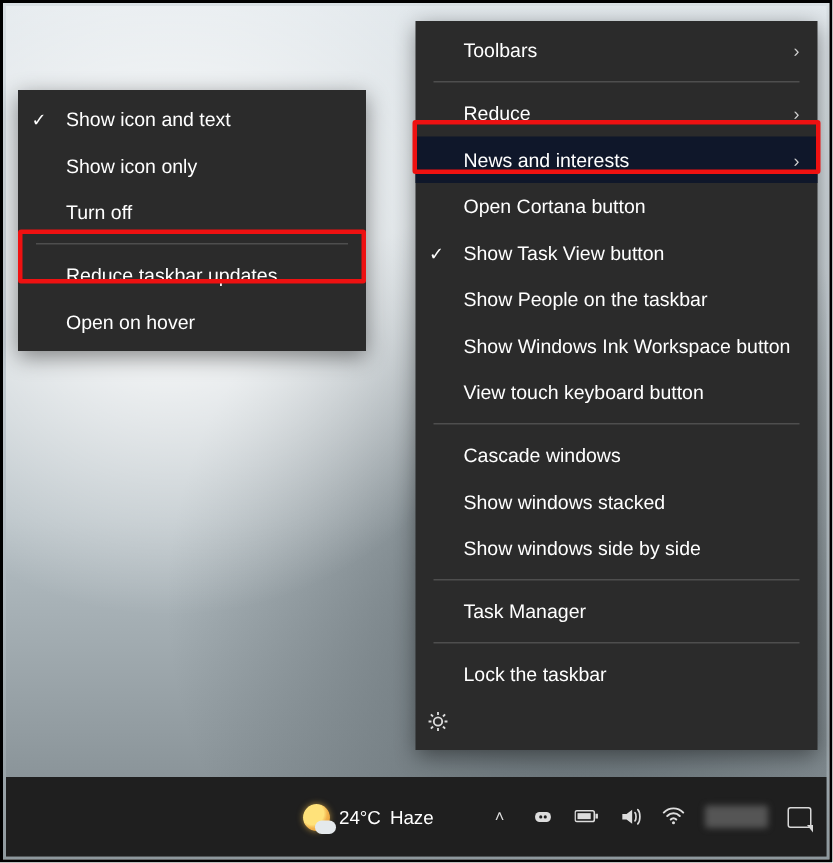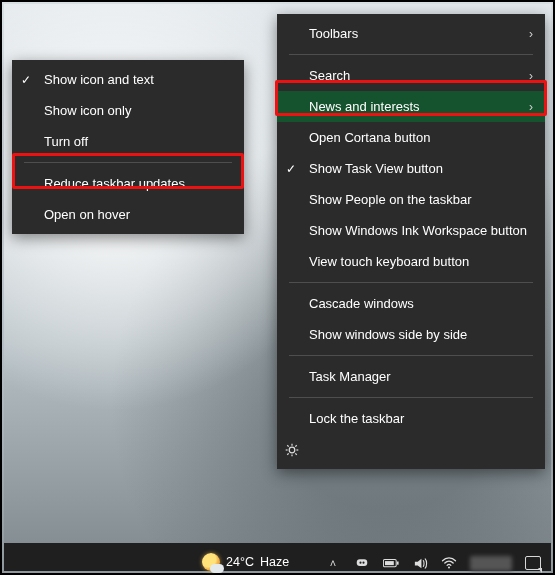--- a/index.html
+++ b/index.html
@@ -30,21 +30,21 @@
   .menu.main { right:8px; top:12px; width:268px; }
   .menu.sub  { left:10px; top:58px; width:232px; }
   .menu .item {
     display:flex; align-items:center;
     height:31px;
     padding:0 14px 0 32px;
     position:relative;
     cursor:default;
     white-space:nowrap;
   }
-  .menu .item.selected { background:#14532d; }
+  .menu .item.selected { background:#0f172a; }
   .menu .sep { height:1px; background:#4e4e4e; margin:5px 12px; }
   .menu .chevron {
     position:absolute; right:12px; top:50%; transform:translateY(-50%);
     font-size:12px; color:#d0d0d0;
   }
   .menu .check {
     position:absolute; left:9px; top:50%; transform:translateY(-50%);
     font-size:12px; color:#fff;
   }
   .menu .gear {
@@ -55,23 +55,23 @@
     position:absolute;
     border:3px solid #e11;
     border-radius:2px;
     pointer-events:none;
   }
   .hl-main { right:6px; top:78px; width:272px; height:36px; }
   .hl-sub  { left:10px; top:151px; width:232px; height:36px; }
 
   
   .taskbar {
-    position:absolute; left:2px; right:2px; bottom:2px; height:28px;
+    position:absolute; left:2px; right:2px; bottom:2px; height:53px;
     background:#1f1f1f;
-    display:flex; align-items:flex-end;
+    display:flex; align-items:center;
     color:#fff; font-size:12.5px;
   }
   .taskbar .weather {
     display:flex; align-items:center; gap:6px;
     margin-left:198px;
   }
   .taskbar .weather .sun {
     width:18px; height:18px; border-radius:50%;
     background: radial-gradient(circle at 35% 35%, #ffe27a 0 45%, #f2b24c 60%, #d98f2e 100%);
     box-shadow:0 0 4px rgba(255,200,80,.6);
@@ -123,21 +123,21 @@
     </div>
   </div>
 
   <div class="menu main">
     <div class="item">
       <span>Toolbars</span>
       <span class="chevron">›</span>
     </div>
     <div class="sep"></div>
     <div class="item">
-      <span>Search</span>
+      <span>Reduce</span>
       <span class="chevron">›</span>
     </div>
     <div class="item selected">
       <span>News and interests</span>
       <span class="chevron">›</span>
     </div>
     <div class="item">
       <span>Open Cortana button</span>
     </div>
     <div class="item">
@@ -149,20 +149,23 @@
     </div>
     <div class="item">
       <span>Show Windows Ink Workspace button</span>
     </div>
     <div class="item">
       <span>View touch keyboard button</span>
     </div>
     <div class="sep"></div>
     <div class="item">
       <span>Cascade windows</span>
+    </div>
+    <div class="item">
+      <span>Show windows stacked</span>
     </div>
     <div class="item">
       <span>Show windows side by side</span>
     </div>
     <div class="sep"></div>
     <div class="item">
       <span>Task Manager</span>
     </div>
     <div class="sep"></div>
     <div class="item">

